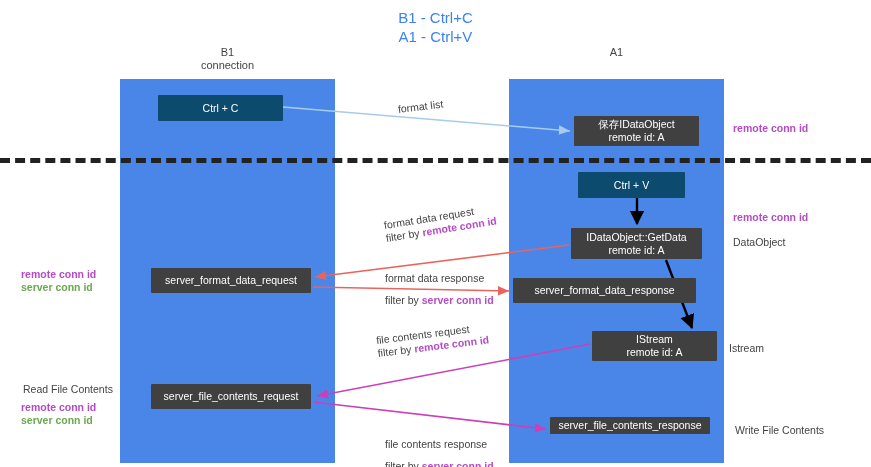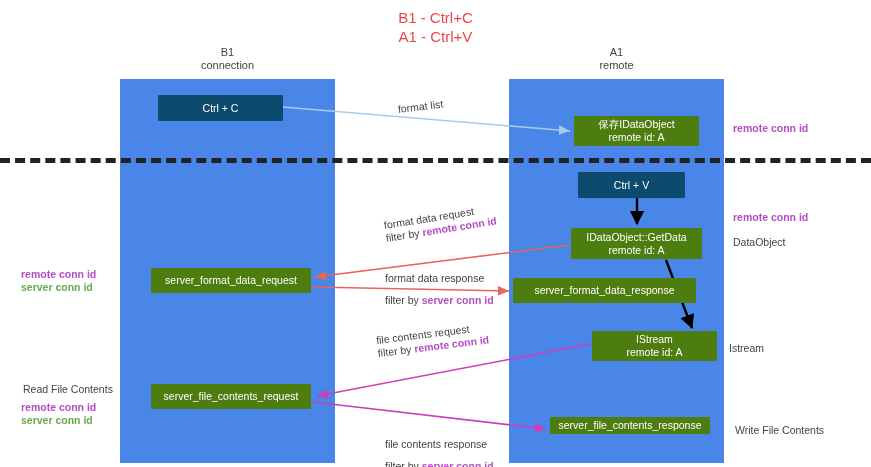--- a/index.html
+++ b/index.html
@@ -50,21 +50,21 @@
   .lane-header .lh-sub { display: block; }
   .hdr-b1 { left: 120px; top: 46px; }
   .hdr-a1 { left: 509px; top: 46px; }
 
   
   #title {
     position: absolute;
     left: 0; top: 8px;
     width: 871px;
     text-align: center;
-    color: #ef4444;
+    color: #3b82f6;
     font-size: 15px;
     line-height: 19px;
     z-index: 3;
   }
   #title span { display: block; }
 
   
   #divider {
     position: absolute;
     left: 0;
@@ -85,21 +85,21 @@
     justify-content: center;
     color: #ffffff;
     font-size: 10.5px;
     line-height: 13px;
     text-align: center;
     z-index: 6;
     border-radius: 1px;
   }
   .node .ln { display: block; white-space: nowrap; }
   .node.green { background: #0c4a6e; }
-  .node.orange { background: #4d7c0f; }
+  .node.orange { background: #404040; }
 
   
   .n-ctrlc  { left: 158px; top: 95px;  width: 125px; height: 26px; }
   .n-save   { left: 574px; top: 116px; width: 125px; height: 30px; }
   
   .n-ctrlv  { left: 578px; top: 172px; width: 107px; height: 26px; }
   .n-getdata{ left: 571px; top: 228px; width: 131px; height: 31px; }
   .n-sfdreq { left: 151px; top: 268px; width: 160px; height: 25px; }
   .n-sfdres { left: 513px; top: 278px; width: 183px; height: 25px; }
   .n-istream{ left: 592px; top: 331px; width: 125px; height: 30px; }
@@ -146,21 +146,20 @@
     <span>B1 - Ctrl+C</span>
     <span>A1 - Ctrl+V</span>
   </div>
 
   <div class="lane-header hdr-b1">
     <span class="lh-title">B1</span>
     <span class="lh-sub">connection</span>
   </div>
   <div class="lane-header hdr-a1">
     <span class="lh-title">A1</span>
-    <span class="lh-sub">remote</span>
   </div>
 
   <div class="lane lane-b1"></div>
   <div class="lane lane-a1"></div>
 
   <svg class="layer" id="arrows" viewBox="0 0 871 467">
     <defs>
       <marker id="ah-blue" markerWidth="8" markerHeight="8" refX="7" refY="3" orient="auto">
         <path d="M0,0 L7,3 L0,6 z" fill="#a8cbea"></path>
       </marker>

